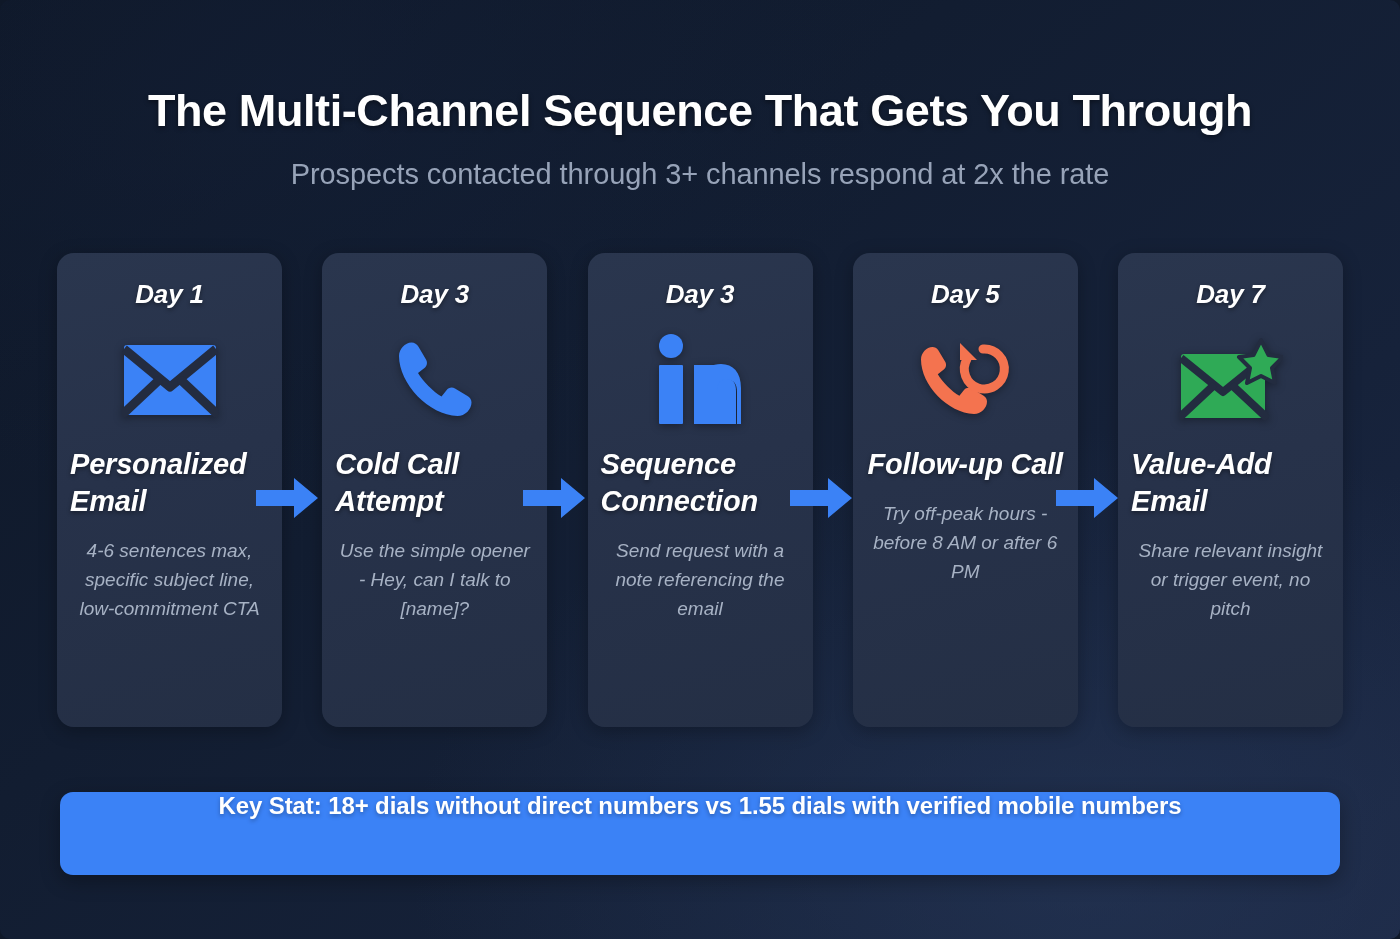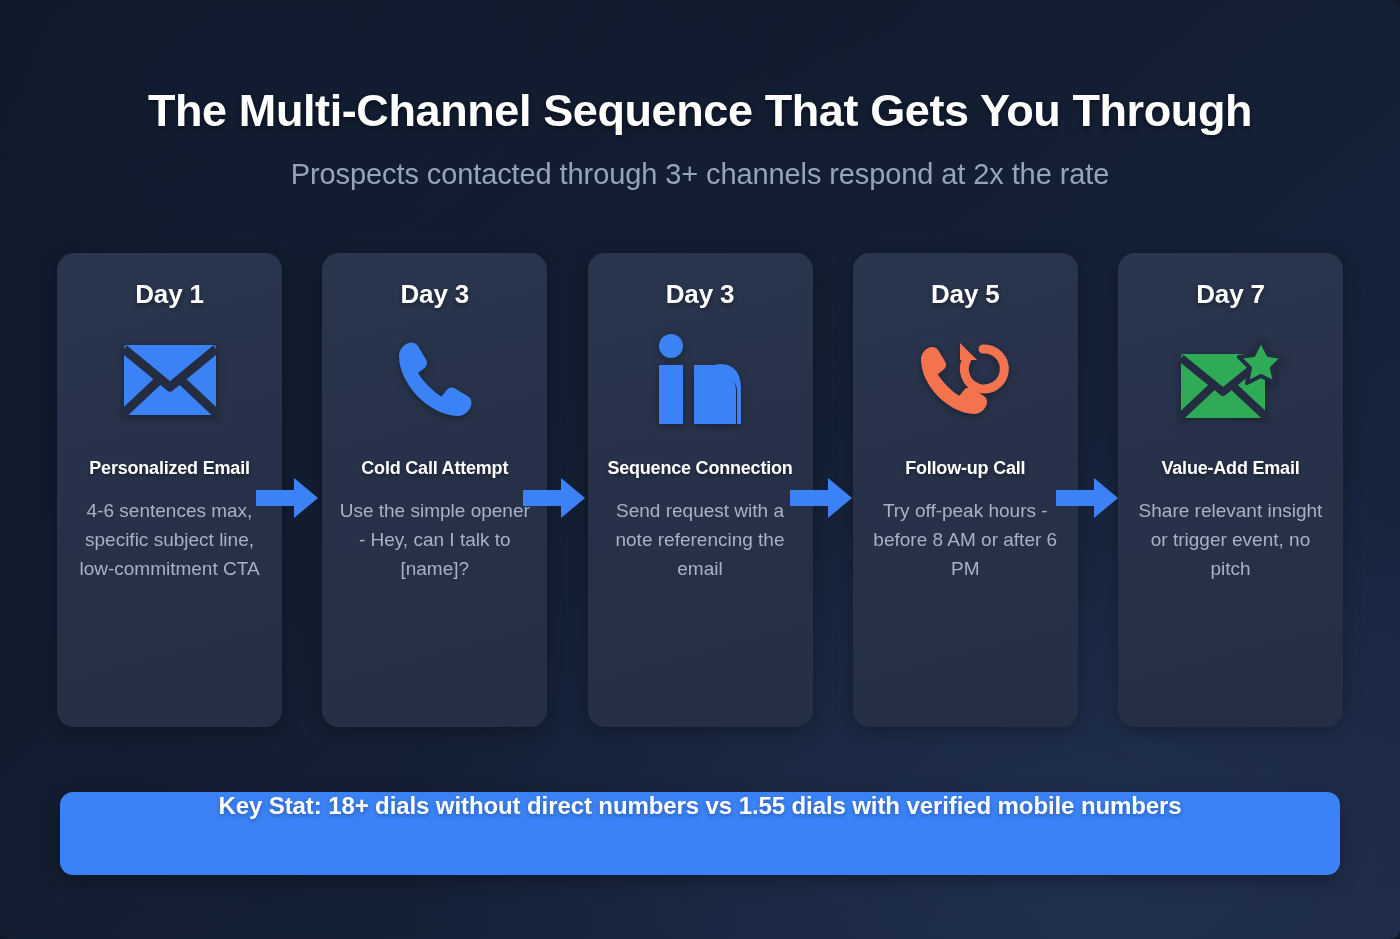--- a/index.html
+++ b/index.html
@@ -64,42 +64,43 @@
     position: relative;
     width: 225px;
     box-sizing: border-box;
     background: linear-gradient(165deg, #2a364e 0%, #27324a 45%, #242f45 100%);
     border-radius: 17px;
     padding: 26px 13px 20px 13px;
     display: flex;
     flex-direction: column;
     align-items: center;
     box-shadow: 0 4px 18px rgba(0,0,0,0.28);
+    font-style: italic;
   }
   .card-day {
     font-size: 26px;
     font-weight: bold;
     color: #ffffff;
     letter-spacing: -0.2px;
     text-shadow: 0 2px 4px rgba(0,0,0,0.4);
   }
   .card-icon {
     height: 108px;
     margin-top: 16px;
     display: flex;
     align-items: center;
     justify-content: center;
   }
   .card-icon svg {
     display: block;
     filter: drop-shadow(0 2px 4px rgba(0,0,0,0.35));
   }
   .card-title {
-    margin-top: 23px;
-    font-size: 18px;
+    margin-top: 12px;
+    font-size: 29px;
     font-weight: bold;
     line-height: 1.28;
     color: #ffffff;
     letter-spacing: -0.2px;
     text-shadow: 0 2px 4px rgba(0,0,0,0.4);
   }
   .card-desc {
     margin-top: 16px;
     font-size: 19px;
     font-weight: normal;

